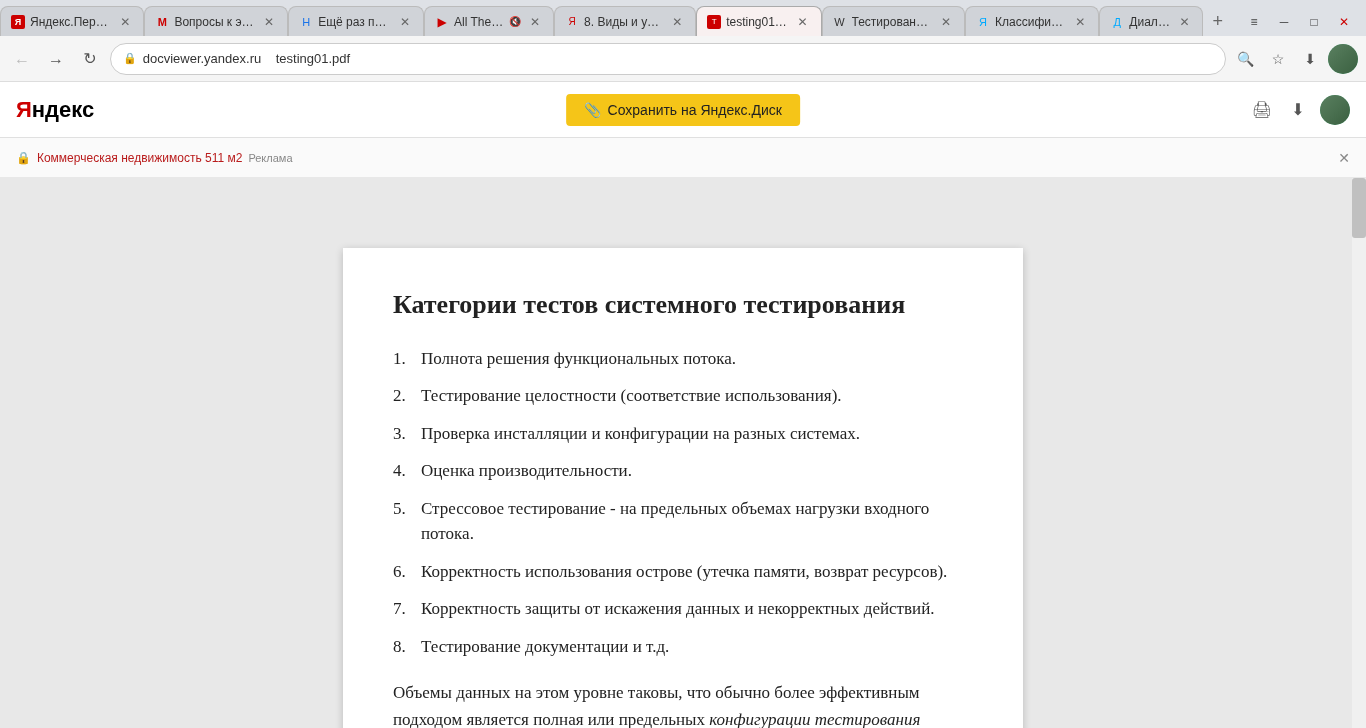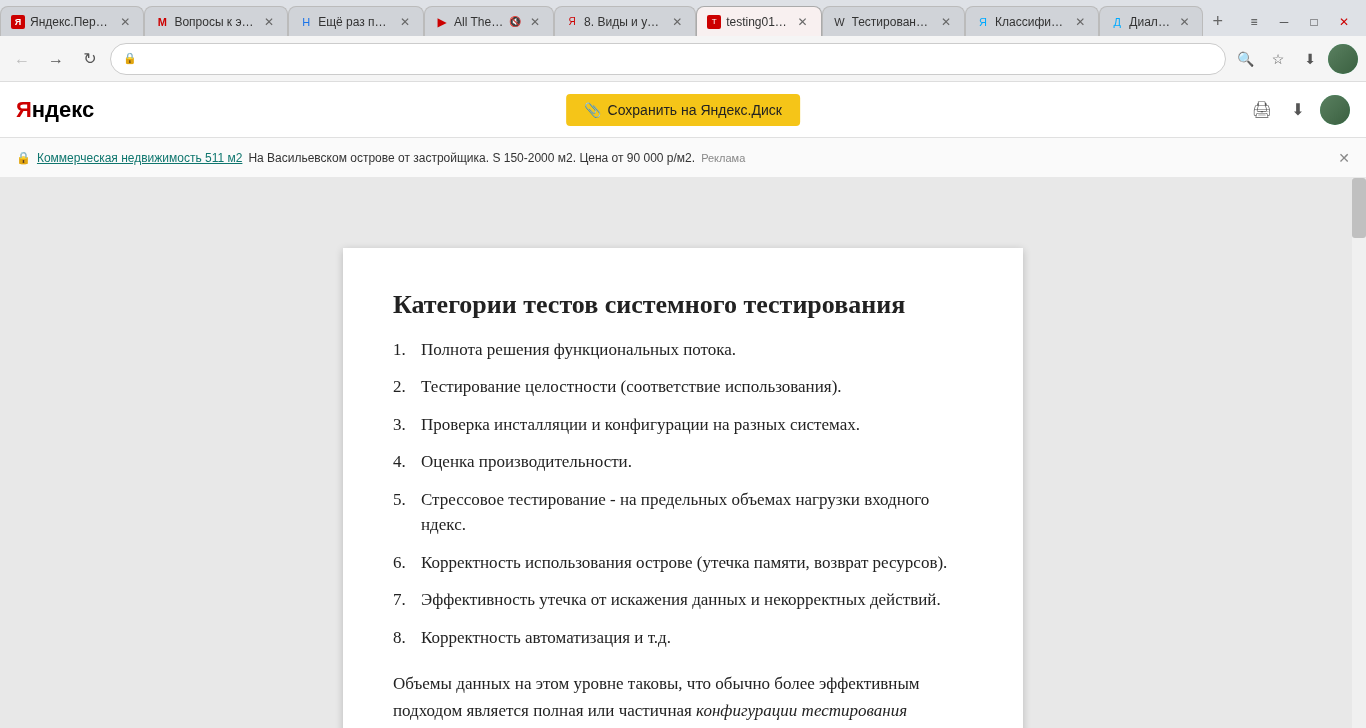--- a/index.html
+++ b/index.html
@@ -132,21 +132,21 @@
       border-bottom: 1px solid #e8e8e8;
       flex-shrink: 0;
       gap: 6px;
     }
     .ad-close {
       margin-left: auto;
       cursor: pointer;
       color: #888;
       font-size: 14px;
     }
-    .ad-link { color: #0f766e; text-decoration: underline; cursor: pointer; }
+    .ad-link { color: #b91c1c; cursor: pointer; }
     .ad-label { color: #888; font-size: 11px; }
 
     
     .content-area {
       flex: 1;
       background: #e8e8e8;
       display: flex;
       justify-content: center;
       overflow: hidden;
       position: relative;
@@ -203,21 +203,21 @@
       box-shadow: 0 2px 8px rgba(0,0,0,0.2);
       padding: 40px 50px;
       margin-top: 50px;
       font-family: 'Times New Roman', Times, serif;
     }
 
     .pdf-title {
       font-size: 26px;
       font-weight: bold;
       color: #222;
-      margin-bottom: 15px;
+      margin-bottom: 24px;
       line-height: 1.3;
     }
 
     .pdf-list {
       list-style: none;
       padding: 0;
       margin: 0 0 20px 0;
     }
     .pdf-list li {
       display: flex;
@@ -356,20 +356,25 @@
       <div class="tab-ctrl-btn" style="color:#c00;">✕</div>
     </div>
   </div>
 
   <div class="address-bar-row">
     <div class="nav-btn disabled">←</div>
     <div class="nav-btn">→</div>
     <div class="nav-btn">↻</div>
     <div class="address-bar">
       <span class="address-lock">🔒</span>
+      <span class="address-text">
+        <span>docviewer.yandex.ru</span>
+        &nbsp;&nbsp;
+        <span>testing01.pdf</span>
+      </span>
     </div>
     <div class="toolbar-right">
       <div class="toolbar-btn">🔍</div>
       <div class="toolbar-btn">☆</div>
       <div class="toolbar-btn">⬇</div>
       <div class="avatar">
         <div class="avatar-inner"></div>
       </div>
     </div>
   </div>
@@ -391,21 +396,20 @@
       <div class="header-download-btn">⬇</div>
       <div class="avatar">
         <div class="avatar-inner"></div>
       </div>
     </div>
   </div>
 
   <div class="ad-bar">
     <span style="color:green;">🔒</span>
     <a class="ad-link">Коммерческая недвижимость 511 м2</a>
-    <span>На Васильевском острове от застройщика. S 150-2000 м2. Цена от 90 000 р/м2.</span>
     <span class="ad-label">Реклама</span>
     <span class="ad-close">✕</span>
   </div>
 
   <div class="content-area">
     <div class="pdf-container">
 
       <div class="pdf-page">
         <h1 class="pdf-title">Категории тестов системного тестирования</h1>
         <ol class="pdf-list">
@@ -420,37 +424,37 @@
           <li class="pdf-list-item">
             <span class="list-num">3.</span>
             <span class="list-text">Проверка инсталляции и конфигурации на разных системах.</span>
           </li>
           <li class="pdf-list-item">
             <span class="list-num">4.</span>
             <span class="list-text">Оценка производительности.</span>
           </li>
           <li class="pdf-list-item">
             <span class="list-num">5.</span>
-            <span class="list-text">Стрессовое тестирование - на предельных объемах нагрузки входного ндекс.</span>
+            <span class="list-text">Стрессовое тестирование - на предельных объемах нагрузки входного потока.</span>
           </li>
           <li class="pdf-list-item">
             <span class="list-num">6.</span>
             <span class="list-text">Корректность использования острове (утечка памяти, возврат ресурсов).</span>
           </li>
           <li class="pdf-list-item">
             <span class="list-num">7.</span>
-            <span class="list-text">Эффективность утечка от искажения данных и некорректных действий.</span>
+            <span class="list-text">Корректность защиты от искажения данных и некорректных действий.</span>
           </li>
           <li class="pdf-list-item">
             <span class="list-num">8.</span>
-            <span class="list-text">Корректность автоматизация и т.д.</span>
+            <span class="list-text">Тестирование документации и т.д.</span>
           </li>
         </ol>
         <p class="pdf-paragraph">
-          <span>Объемы данных на этом уровне таковы, что обычно более эффективным подходом является полная или частичная</span>
+          <span>Объемы данных на этом уровне таковы, что обычно более эффективным подходом является полная или предельных</span>
           <span class="pdf-italic">конфигурации тестирования</span>
         </p>
       </div>
 
     </div>
 
     <div class="scroll-track">
       <div class="scroll-thumb"></div>
     </div>
   </div>

